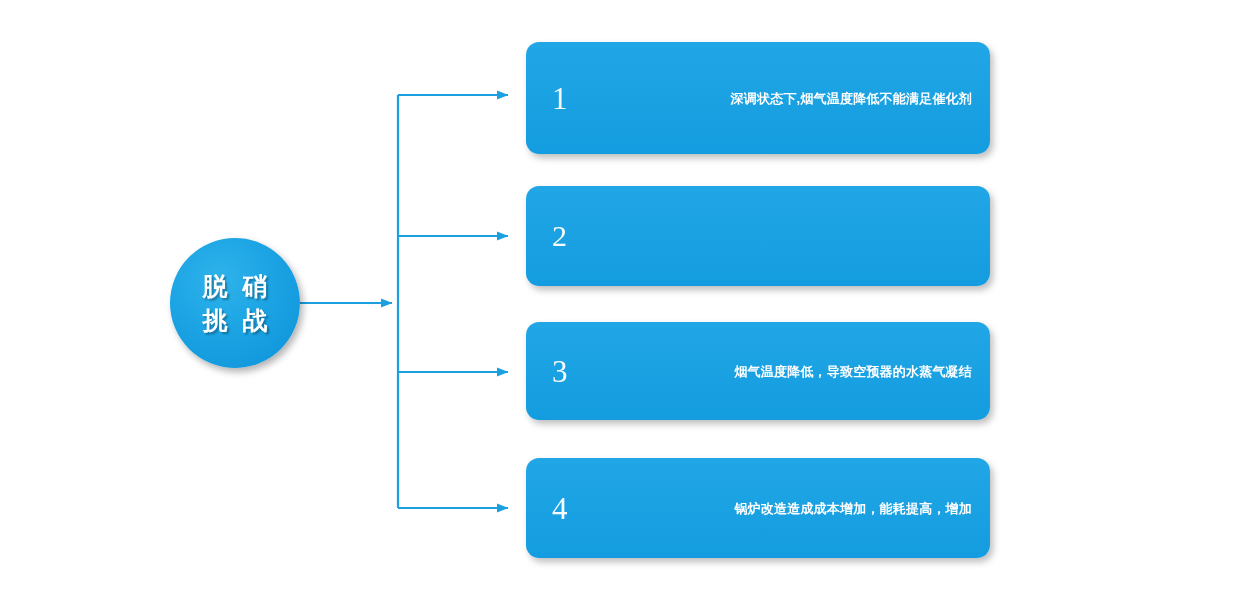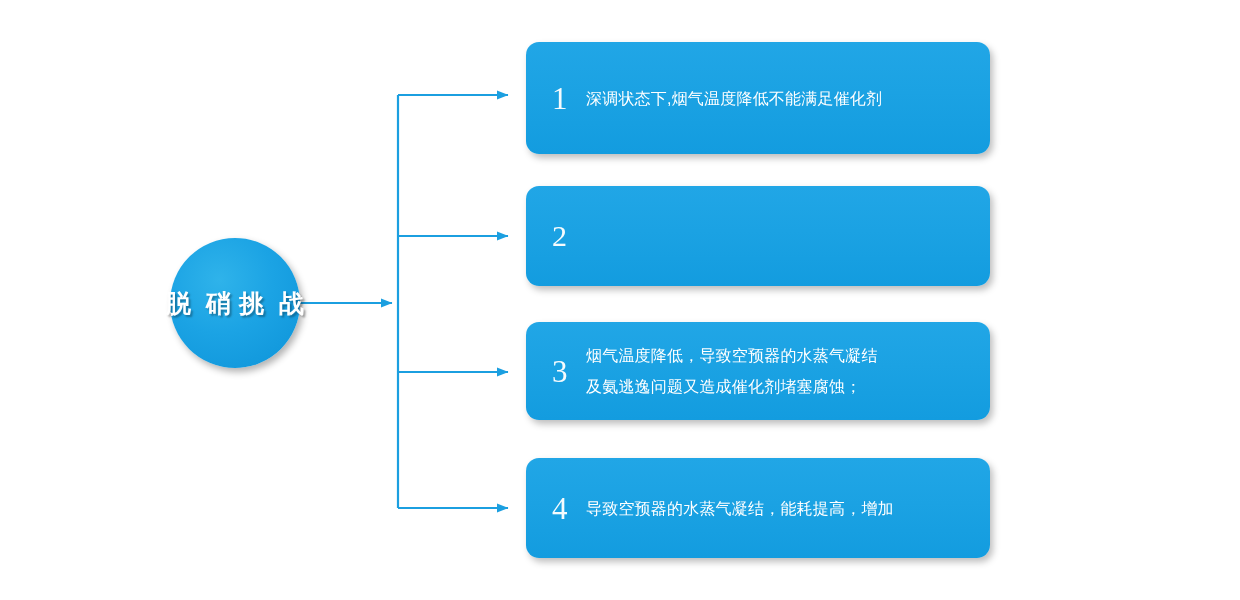--- a/index.html
+++ b/index.html
@@ -23,21 +23,21 @@
   #hub {
     position: absolute;
     left: 170px;
     top: 238px;
     width: 130px;
     height: 130px;
     border-radius: 50%;
     background: radial-gradient(circle at 38% 32%, #2fb3ea 0%, #1ba3e4 45%, #0d93d8 100%);
     box-shadow: 3px 4px 7px rgba(0,0,0,0.30);
     display: flex;
-    flex-direction: row;
+    flex-direction: column;
     align-items: center;
     justify-content: center;
     z-index: 5;
   }
   #hub .hub-line {
     color: #ffffff;
     font-weight: bold;
     font-size: 25px;
     line-height: 34px;
     letter-spacing: 4px;
@@ -82,24 +82,25 @@
     font-family: "Liberation Serif", "DejaVu Serif", serif;
     font-size: 31px;
     font-weight: 400;
     line-height: 1;
     text-align: left;
     opacity: 0.96;
   }
   .card-text {
     flex: 1 1 auto;
     color: #ffffff;
-    font-weight: normal;
-    font-size: 16px;
+    font-weight: bold;
+    font-size: 13px;
     line-height: 31px;
     letter-spacing: 0.2px;
+    text-align: right;
   }
   .card-text .l2 { display: block; }
   
   #card2 .card-num { font-size: 30px; }
   #card2 .card-text { line-height: 26px; }
 </style>
 </head>
 <body>
 
 <div id="canvas">
@@ -139,24 +140,23 @@
   </div>
 
   <div class="card" id="card2">
     <div class="card-num">2</div>
   </div>
 
   <div class="card" id="card3">
     <div class="card-num">3</div>
     <div class="card-text">
       <span class="l1">烟气温度降低，导致空预器的水蒸气凝结</span>
-      <span class="l2">及氨逃逸问题又造成催化剂堵塞腐蚀；</span>
     </div>
   </div>
 
   <div class="card" id="card4">
     <div class="card-num">4</div>
     <div class="card-text">
-      <span class="l1">导致空预器的水蒸气凝结，能耗提高，增加</span>
+      <span class="l1">锅炉改造造成成本增加，能耗提高，增加</span>
     </div>
   </div>
 
 </div>
 
 </body></html>

